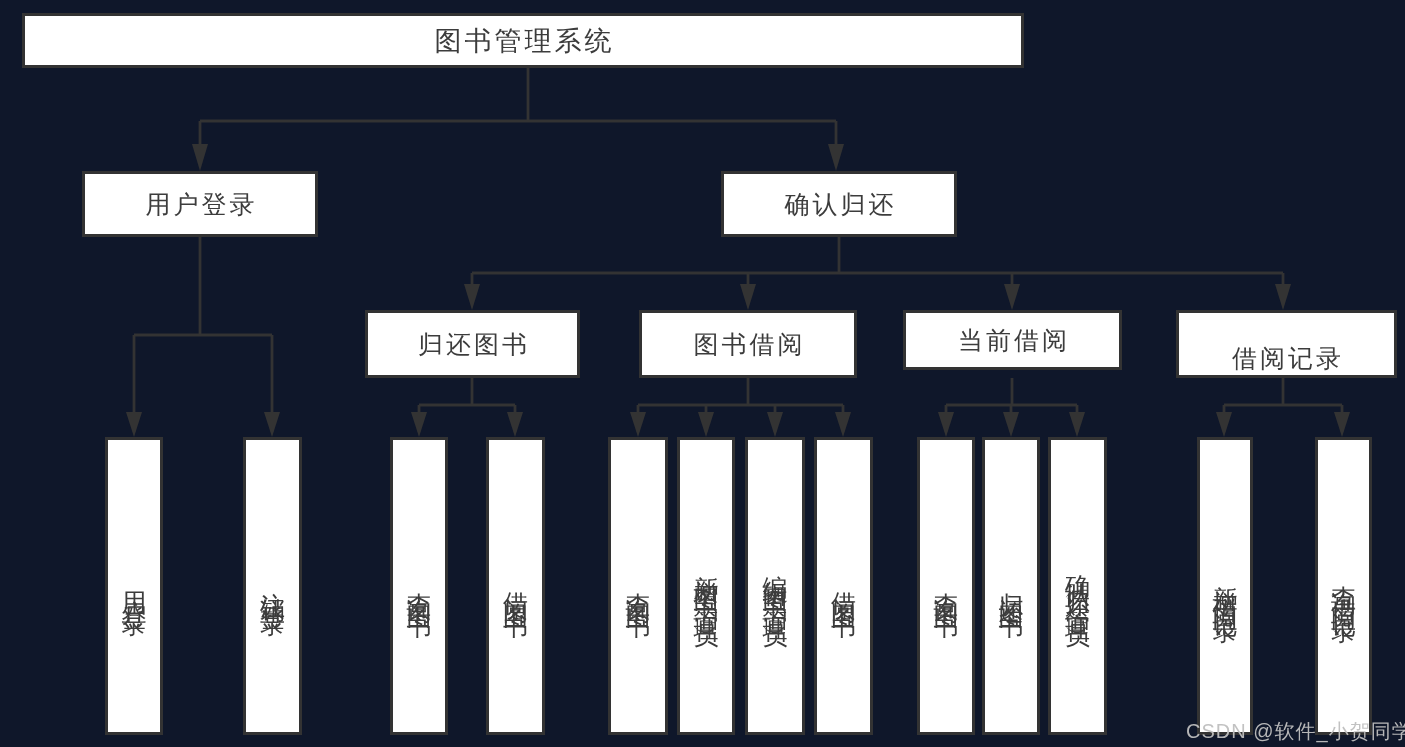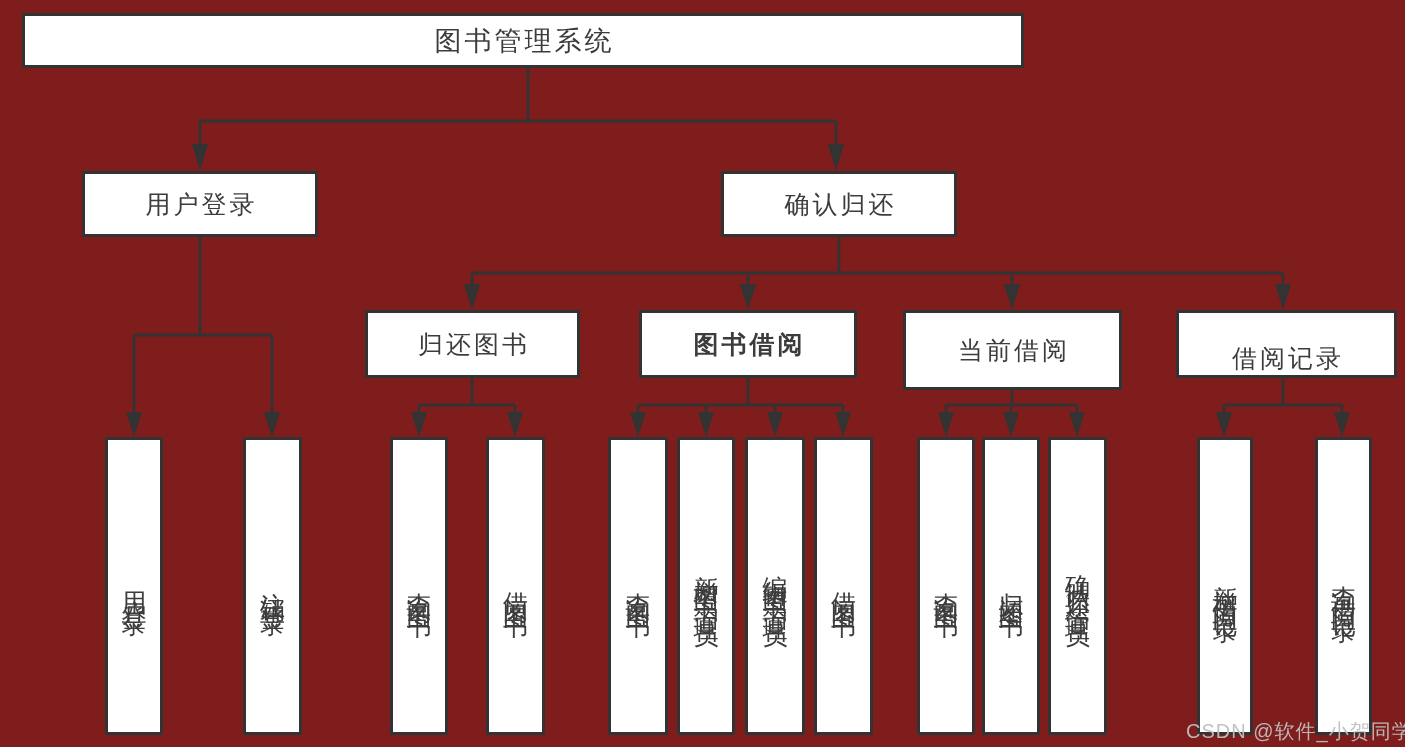--- a/index.html
+++ b/index.html
@@ -1,20 +1,20 @@
 <!DOCTYPE html>
 <html><head>
 <meta charset="utf-8">
 <style>
   html, body { margin: 0; padding: 0; background: #ffffff; }
   .stage {
     position: relative;
     width: 1405px;
     height: 747px;
-    background: #7f1d1d;
+    background: #0f172a;
     font-family: "Liberation Sans", sans-serif;
     overflow: hidden;
   }
   .wires {
     position: absolute;
     left: 0; top: 0;
     width: 1405px; height: 747px;
   }
   .node {
     position: absolute;
@@ -110,24 +110,24 @@
   <div class="node hnode" style="left:82px; top:171px; width:236px; height:66px;">
     <span class="label">用户登录</span>
   </div>
   <div class="node hnode" style="left:721px; top:171px; width:236px; height:66px;">
     <span class="label">确认归还</span>
   </div>
 
   <div class="node hnode" style="left:365px; top:310px; width:215px; height:68px;">
     <span class="label">归还图书</span>
   </div>
-  <div class="node hnode" style="left:639px; top:310px; width:218px; height:68px;font-weight:bold;">
+  <div class="node hnode" style="left:639px; top:310px; width:218px; height:68px;">
     <span class="label">图书借阅</span>
   </div>
-  <div class="node hnode" style="left:903px; top:310px; width:219px; height:80px;">
+  <div class="node hnode" style="left:903px; top:310px; width:219px; height:60px;">
     <span class="label">当前借阅</span>
   </div>
   <div class="node hnode" style="left:1176px; top:310px; width:221px; height:68px;align-items:flex-end;">
     <span class="label">借阅记录</span>
   </div>
 
   <div class="node vnode" style="left:105px; top:437px; width:58px; height:298px;">
     <span class="label">用户登录</span>
   </div>
   <div class="node vnode" style="left:243px; top:437px; width:59px; height:298px;">

